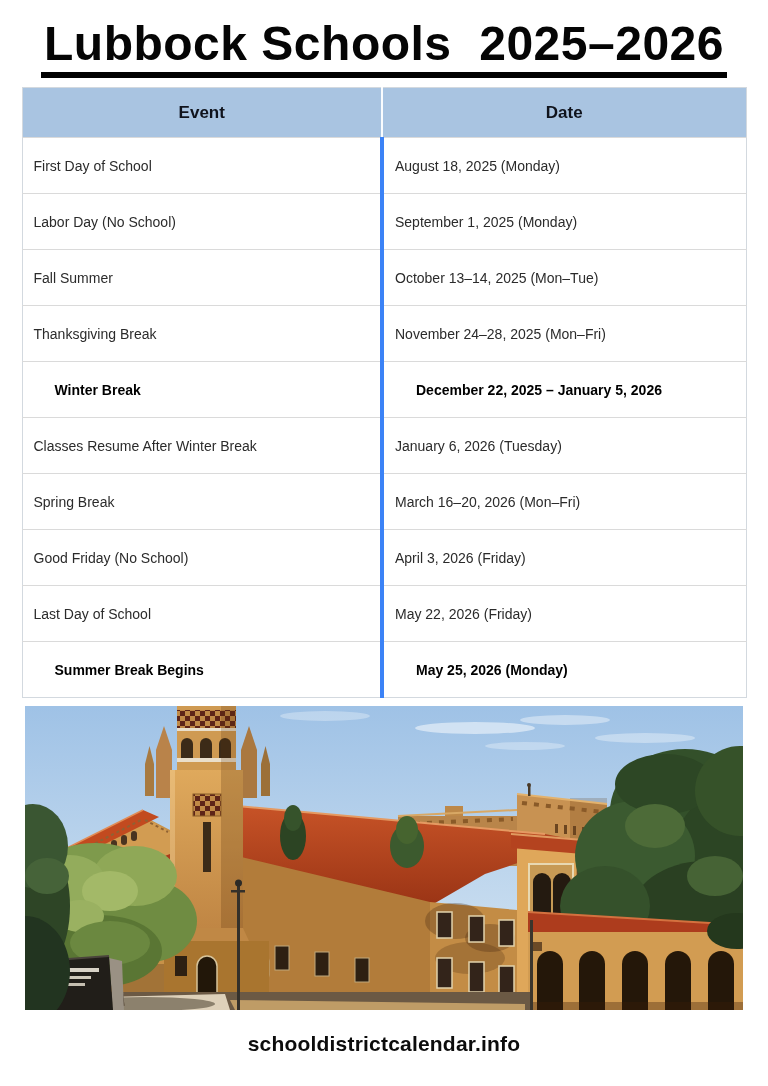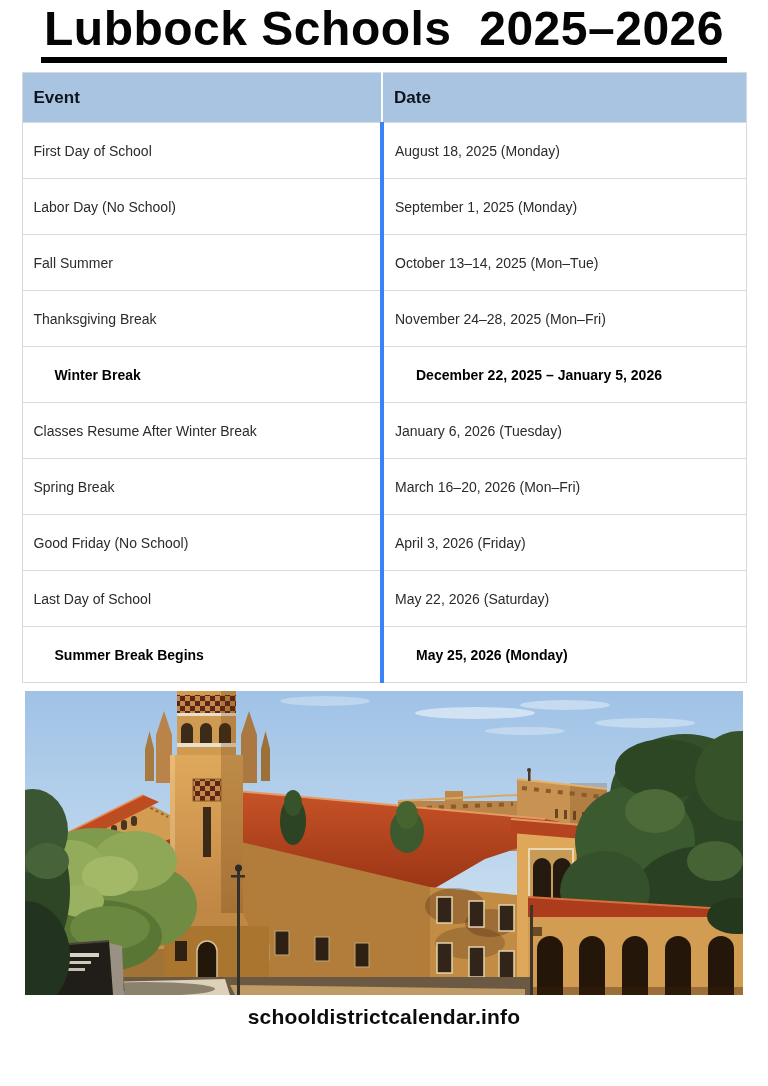--- a/index.html
+++ b/index.html
@@ -1,47 +1,47 @@
 <!DOCTYPE html>
 <html><head>
 <meta charset="utf-8">
 <style>
   html,body { margin:0; padding:0; }
   body {
     width:768px; height:1086px; background:#ffffff; overflow:hidden;
     font-family:"Liberation Sans", sans-serif;
   }
-  .title-wrap { text-align:center; padding-top:4px; }
+  .title-wrap { text-align:center; padding-top:19px; }
   .page-title {
     display:inline-block; margin:0; color:#050505;
     font-size:48px; line-height:1.05; font-weight:bold; letter-spacing:0.5px;
     white-space:pre; border-bottom:6px solid #000; padding:0 3px 3px 3px;
   }
   .cal-table {
     width:724px; margin:9px auto 0 auto; border-collapse:collapse;
     table-layout:fixed; border:1px solid #d3d9df; background:#fff;
   }
   .cal-table col.c1 { width:360px; }
   .cal-table col.c2 { width:364px; }
   .cal-table th {
-    background:#a9c4e1; text-align:left; font-size:17px; font-weight:bold;
+    background:#a9c4e1; text-align:center; font-size:17px; font-weight:bold;
     color:#10131c; height:49px; padding:0 11px; vertical-align:middle;
   }
   .cal-table th.date-col { border-left:2px solid #fafcfe; }
   .cal-table td {
     height:55px; font-size:14px; color:#2b2b2b; padding:0 11px;
     border-top:1px solid #dadada; vertical-align:middle; background:#fff;
   }
   .cal-table td.date-cell { border-left:4px solid #3b82f6; }
   .cal-table tr.bold td { font-weight:bold; color:#000;padding-left:32px; }
   .photo-wrap { width:718px; height:304px; margin:8px auto 0 auto; overflow:hidden; }
   .photo-wrap svg { display:block; }
   .footer {
     text-align:center; font-size:21px; font-weight:bold; color:#0c0c0c;
-    margin-top:10px; letter-spacing:0.2px;
+    margin-top:22px; letter-spacing:0.2px;
   }
 </style>
 </head>
 <body>
 
 <div class="title-wrap">
   <h1 class="page-title">Lubbock Schools  2025–2026</h1>
 </div>
 
 <table class="cal-table">
@@ -83,21 +83,21 @@
       <tr>
         <td>Spring Break</td>
         <td class="date-cell">March 16–20, 2026 (Mon–Fri)</td>
       </tr>
       <tr>
         <td>Good Friday (No School)</td>
         <td class="date-cell">April 3, 2026 (Friday)</td>
       </tr>
       <tr>
         <td>Last Day of School</td>
-        <td class="date-cell">May 22, 2026 (Saturday)</td>
+        <td class="date-cell">May 22, 2026 (Friday)</td>
       </tr>
       <tr class="bold">
         <td>Summer Break Begins</td>
         <td class="date-cell">May 25, 2026 (Monday)</td>
       </tr>
     </tbody>
 </table>
 
 <div class="photo-wrap">
 <svg width="718" height="304" viewBox="0 0 718 304" xmlns="http://www.w3.org/2000/svg">

